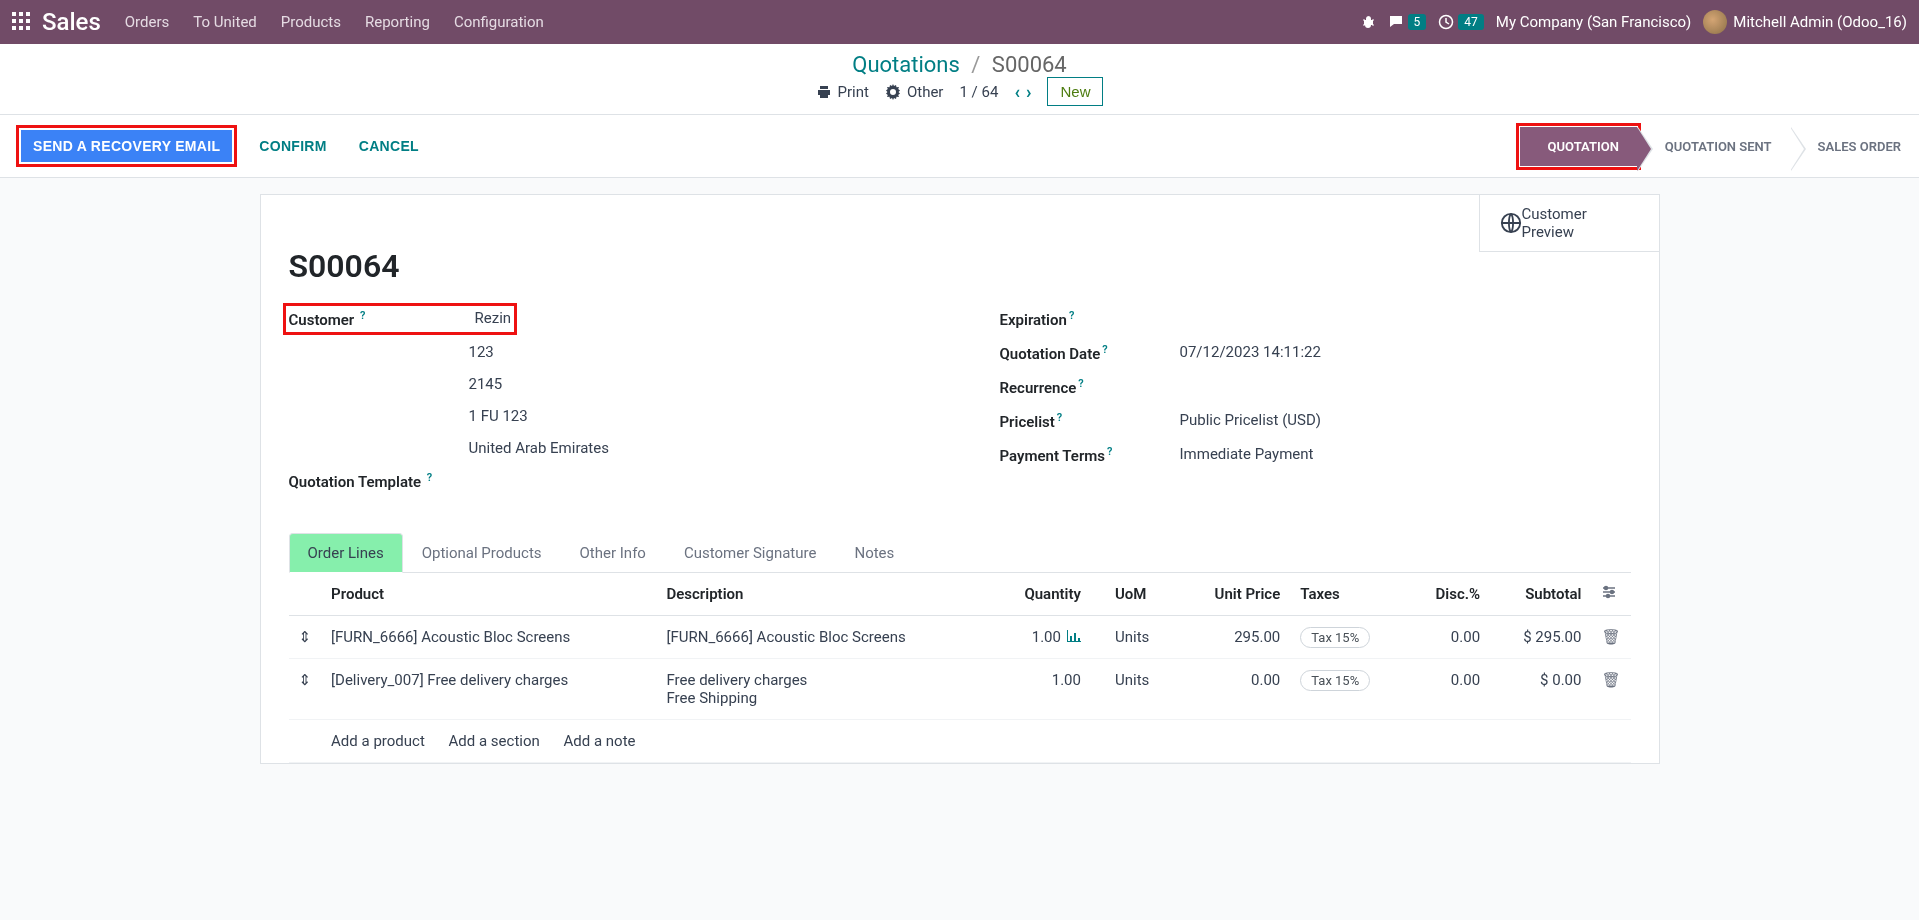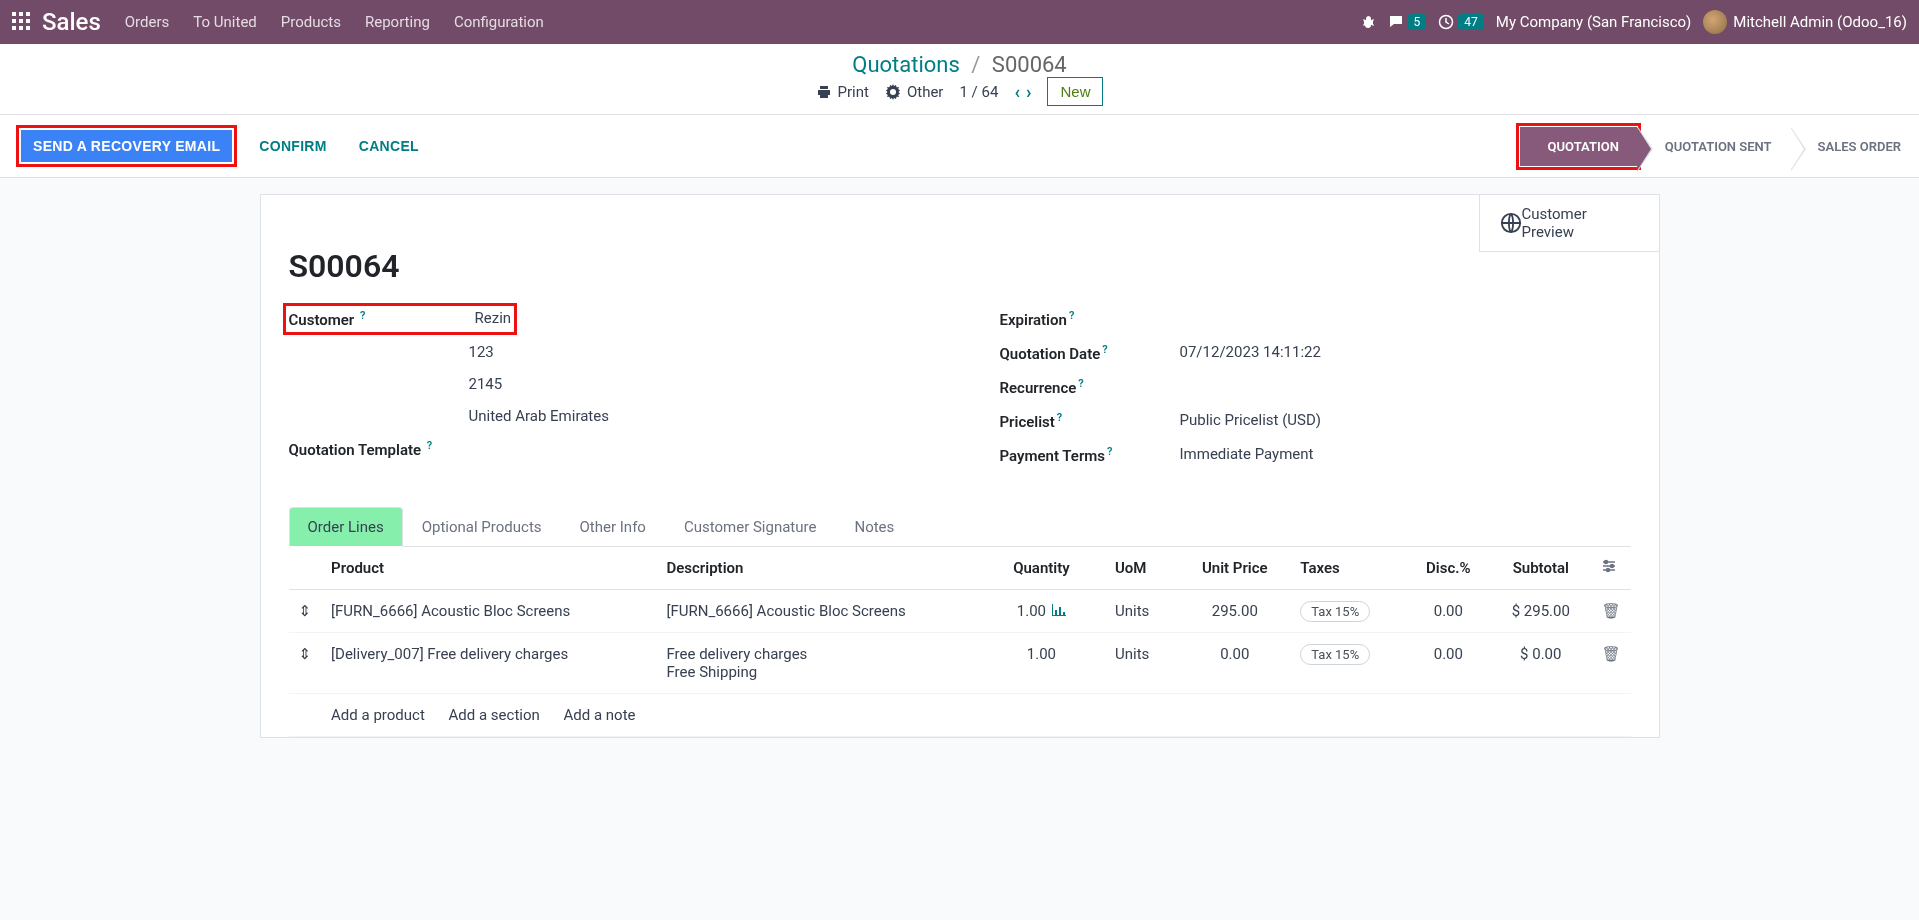--- a/index.html
+++ b/index.html
@@ -107,21 +107,21 @@
   .highlight-field { outline:3px solid #e11; outline-offset:3px; display:inline-block;}
 
   
   .tabs { display:flex; border-bottom:1px solid #dee2e6; margin-top:28px;}
   .tab { padding:10px 18px; color:#6b7280; cursor:pointer; border:1px solid transparent; border-bottom:none; font-size:15px;}
   .tab.active { color:#374151; border-color:#dee2e6; border-bottom:1px solid #fff; margin-bottom:-1px; background:#86efac; border-radius:4px 4px 0 0;}
 
   
   table.lines { width:100%; border-collapse:collapse; font-size:15px;}
   table.lines th { text-align:left; padding:12px 10px; font-weight:600; color:#212529; border-bottom:1px solid #dee2e6;}
-  table.lines th.r, table.lines td.r { text-align:center;}
+  table.lines th.r, table.lines td.r { text-align:right;}
   table.lines td { padding:12px 10px; border-bottom:1px solid #f1f3f5; color:#374151; vertical-align:top;}
   .drag-handle { color:#adb5bd; cursor:grab; width:22px; text-align:center;}
   .tax-pill { border:1px solid #ced4da; border-radius:12px; padding:2px 10px; font-size:13px; color:#495057; white-space:nowrap;}
   .trash { color:#6b7280; cursor:pointer;}
   .add-links { padding:14px 10px; color:#017e84;}
   .add-links span { margin-right:20px; cursor:pointer;}
 
   .gear-th { width:30px; text-align:right; color:#6b7280; cursor:pointer;}
   .chart-ico{ color:#017e84; margin-left:6px; cursor:pointer;}
 </style>
@@ -242,20 +242,24 @@
             <span class="field-val" style="padding-left:6px;">Rezin</span>
           </span>
         </div>
         <div class="field-row">
             <span class="field-label"></span>
             <span class="field-val">123</span>
           </div>
         <div class="field-row">
             <span class="field-label"></span>
             <span class="field-val">2145</span>
+          </div>
+        <div class="field-row">
+            <span class="field-label"></span>
+            <span class="field-val">1 FU 123</span>
           </div>
         <div class="field-row">
             <span class="field-label"></span>
             <span class="field-val">United Arab Emirates</span>
           </div>
         <div class="field-row">
           <span class="field-label">
             <span>Quotation Template</span>
             <span class="help">?</span>
           </span>

